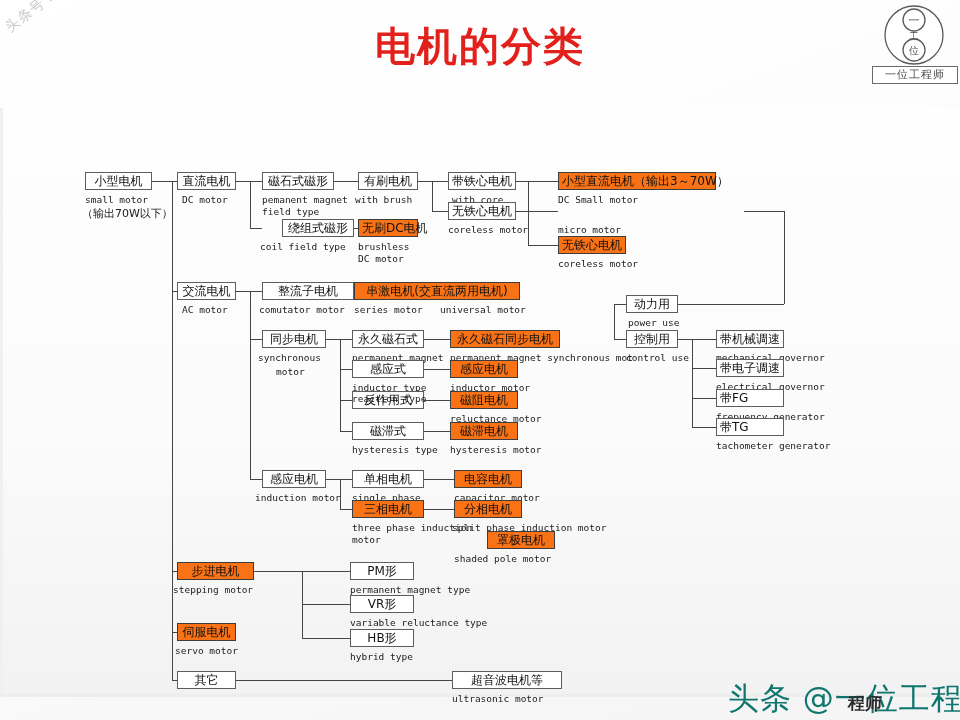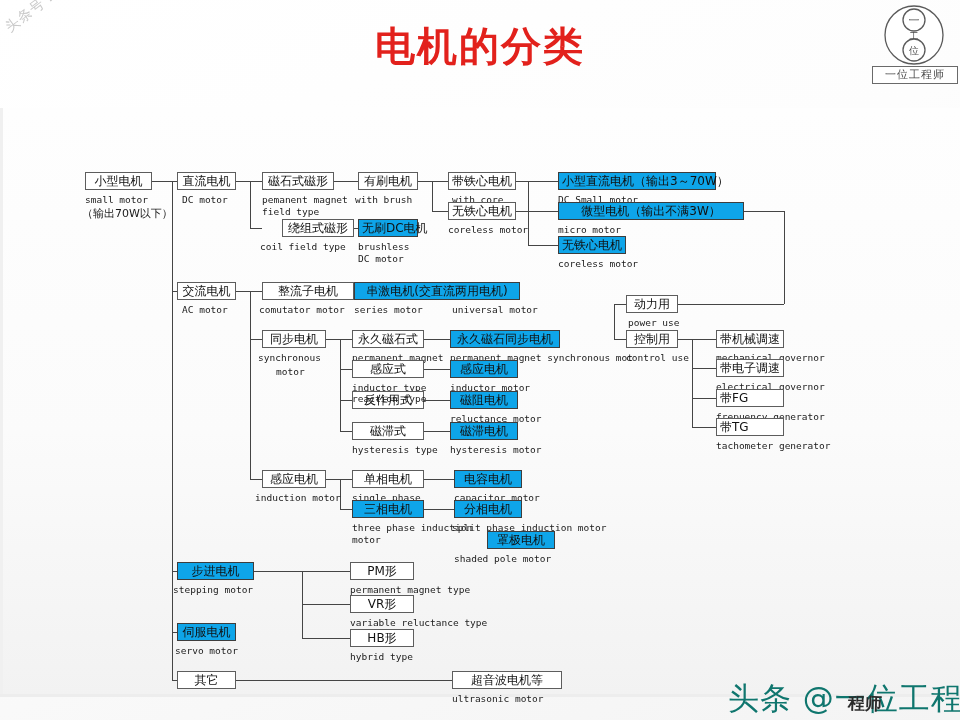--- a/index.html
+++ b/index.html
@@ -58,21 +58,21 @@
   
   .node{
     position:absolute;box-sizing:border-box;
     border:1px solid #5d5d5d;background:#ffffff;
     font-family:"DejaVu Sans","Liberation Sans",sans-serif;
     font-size:12px;color:#111;
     text-align:center;white-space:nowrap;
     line-height:16px;height:18px;
     padding:0 3px;
   }
-  .node.hl{background:#0ea5e9;border-color:#3d3d3d;}
+  .node.hl{background:#f97316;border-color:#3d3d3d;}
 
   .cap{
     position:absolute;
     font-family:"DejaVu Sans Mono","Liberation Mono",monospace;
     font-size:9.5px;color:#1a1a1a;white-space:nowrap;line-height:12px;
     letter-spacing:0px;
   }
   .cap.cn{
     font-family:"DejaVu Sans","Liberation Sans",sans-serif;
     font-size:11px;
@@ -212,35 +212,34 @@
 
   <div class="node" style="left:448px;top:172px;width:68px;">带铁心电机</div>
   <div class="cap" style="left:452px;top:194px;">with core</div>
 
   <div class="node" style="left:448px;top:202px;width:68px;">无铁心电机</div>
   <div class="cap" style="left:448px;top:224px;">coreless motor</div>
 
   <div class="node hl" style="left:558px;top:172px;width:158px;">小型直流电机（输出3～70W）</div>
   <div class="cap" style="left:558px;top:194px;">DC Small motor</div>
 
-  <div class="node hl" style="left:558px;top:202px;width:186px;">微型电机（输出不满3W）</div>
   <div class="cap" style="left:558px;top:224px;">micro motor</div>
 
   <div class="node hl" style="left:558px;top:236px;width:68px;">无铁心电机</div>
   <div class="cap" style="left:558px;top:258px;">coreless motor</div>
 
   <div class="node" style="left:177px;top:282px;width:59px;">交流电机</div>
   <div class="cap" style="left:182px;top:304px;">AC motor</div>
 
   <div class="node" style="left:262px;top:282px;width:92px;">整流子电机</div>
   <div class="cap" style="left:259px;top:304px;">comutator motor</div>
 
   <div class="node hl" style="left:354px;top:282px;width:166px;">串激电机(交直流两用电机)</div>
   <div class="cap" style="left:354px;top:304px;">series motor</div>
-  <div class="cap" style="left:452px;top:304px;text-align:right;">universal motor</div>
+  <div class="cap" style="left:440px;top:304px;text-align:right;">universal motor</div>
 
   <div class="node" style="left:262px;top:330px;width:64px;">同步电机</div>
   <div class="cap" style="left:258px;top:352px;">synchronous</div>
   <div class="cap" style="left:276px;top:366px;">motor</div>
 
   <div class="node" style="left:352px;top:330px;width:72px;">永久磁石式</div>
   <div class="cap" style="left:352px;top:352px;">permanent magnet</div>
 
   <div class="node hl" style="left:450px;top:330px;width:110px;">永久磁石同步电机</div>
   <div class="cap" style="left:450px;top:352px;">permanent magnet synchronous mot</div>

